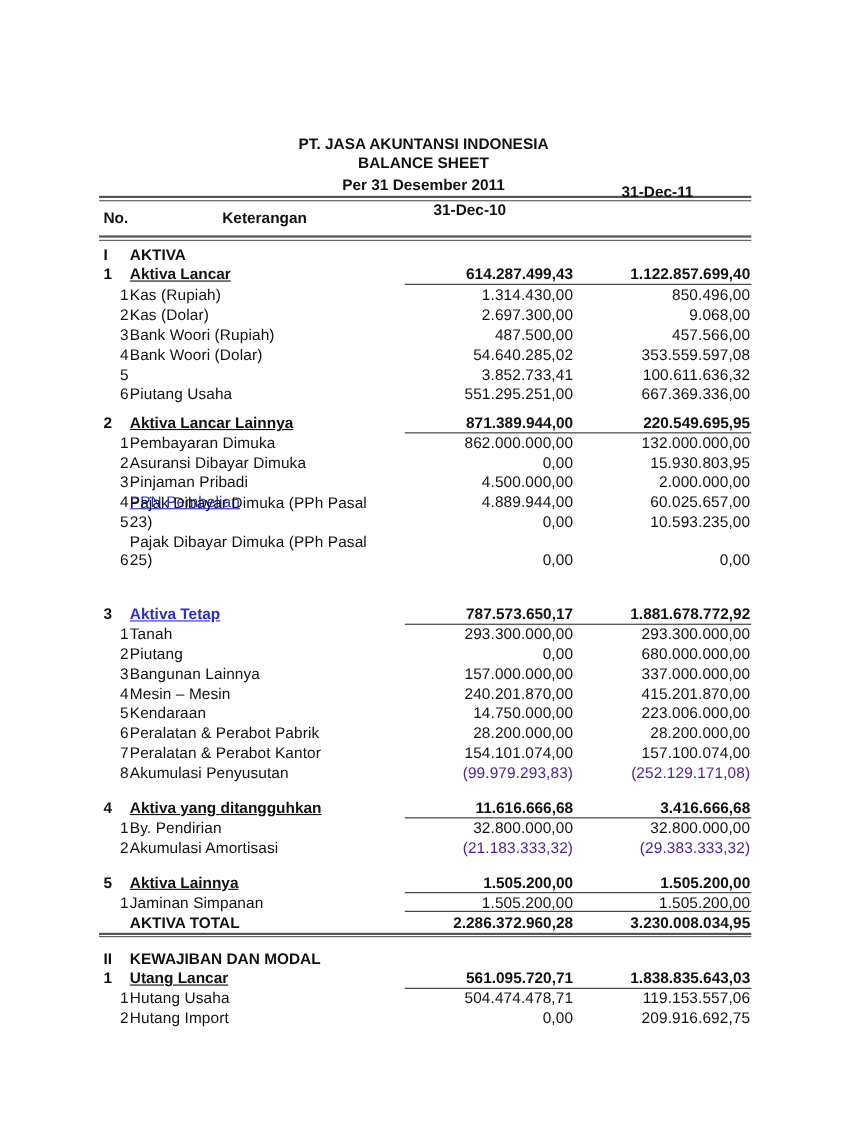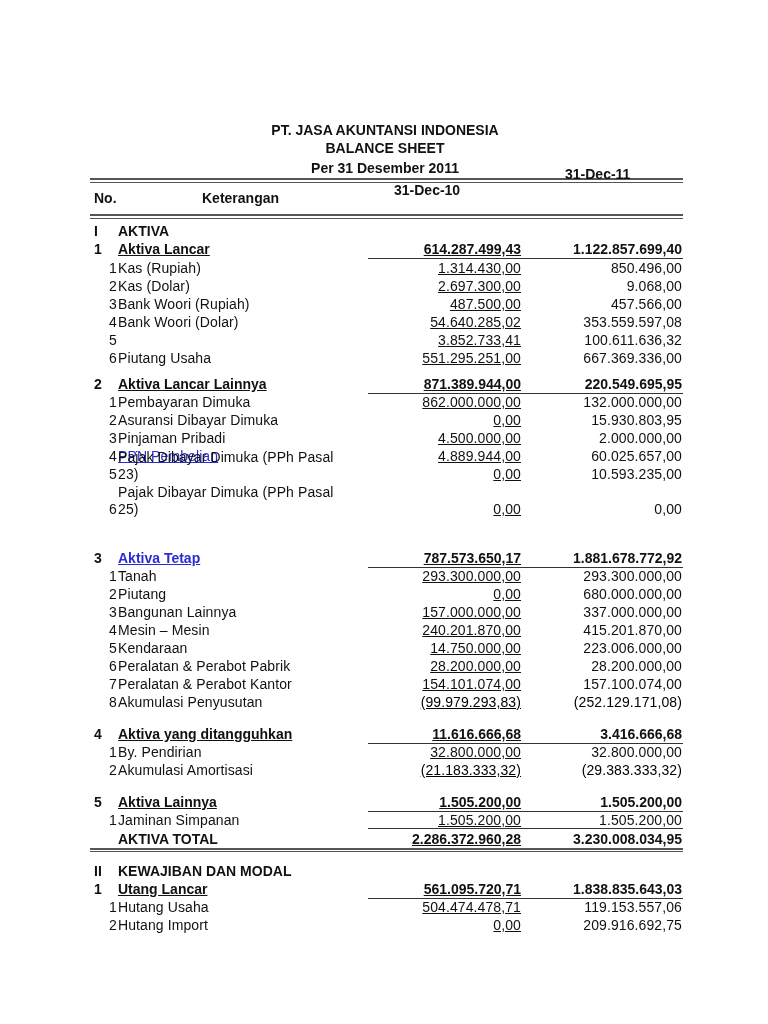--- a/index.html
+++ b/index.html
@@ -10,27 +10,27 @@
   .t1 { top: 122px; }
   .t2 { top: 140px; }
   .t3 { top: 160px; }
   .dbl { position: absolute; left: 90px; width: 593px; border-top: 2px solid #555; border-bottom: 1px solid #555; height: 2px; }
   .hdr { position: absolute; font-weight: bold; font-size: 14px; }
   .rows { position: absolute; left: 0; top: 218px; width: 768px; }
   .row { position: absolute; left: 0; width: 768px; height: 18px; font-size: 14px; line-height: 18px; }
   .row .no { position: absolute; left: 94px; }
   .row .subno { position: absolute; left: 100px; width: 17px; text-align: right; }
   .row .label { position: absolute; left: 118px; white-space: nowrap; }
-  .row .v1 { position: absolute; right: 247px; text-align: right; white-space: nowrap; text-decoration: underline; }
+  .row .v1 { position: absolute; right: 247px; text-align: right; white-space: nowrap; }
   .row .v2 { position: absolute; right: 86px; text-align: center; white-space: nowrap; }
   .row.section { font-weight: bold; }
   .row.sub .label, .row.sub .v1, .row.sub .v2, .row.sub .subno { font-weight: normal; letter-spacing: 0.1px; }
   .u { text-decoration: underline; }
   .link { color: #2b2bd1; text-decoration: underline; }
-  .neg { color: #000000; }
+  .neg { color: #4c1d95; }
   .uline { position: absolute; left: 368px; width: 315px; border-top: 1px solid #333; }
   .sep-double { position: absolute; left: 90px; width: 593px; border-top: 2px solid #555; border-bottom: 1px solid #555; height: 1px; }
 </style>
 </head>
 <body>
 
 <div class="page">
   <div class="title t1">PT. JASA AKUNTANSI INDONESIA</div>
   <div class="title t2">BALANCE SHEET</div>
   <div class="title t3">Per 31 Desember 2011</div>

